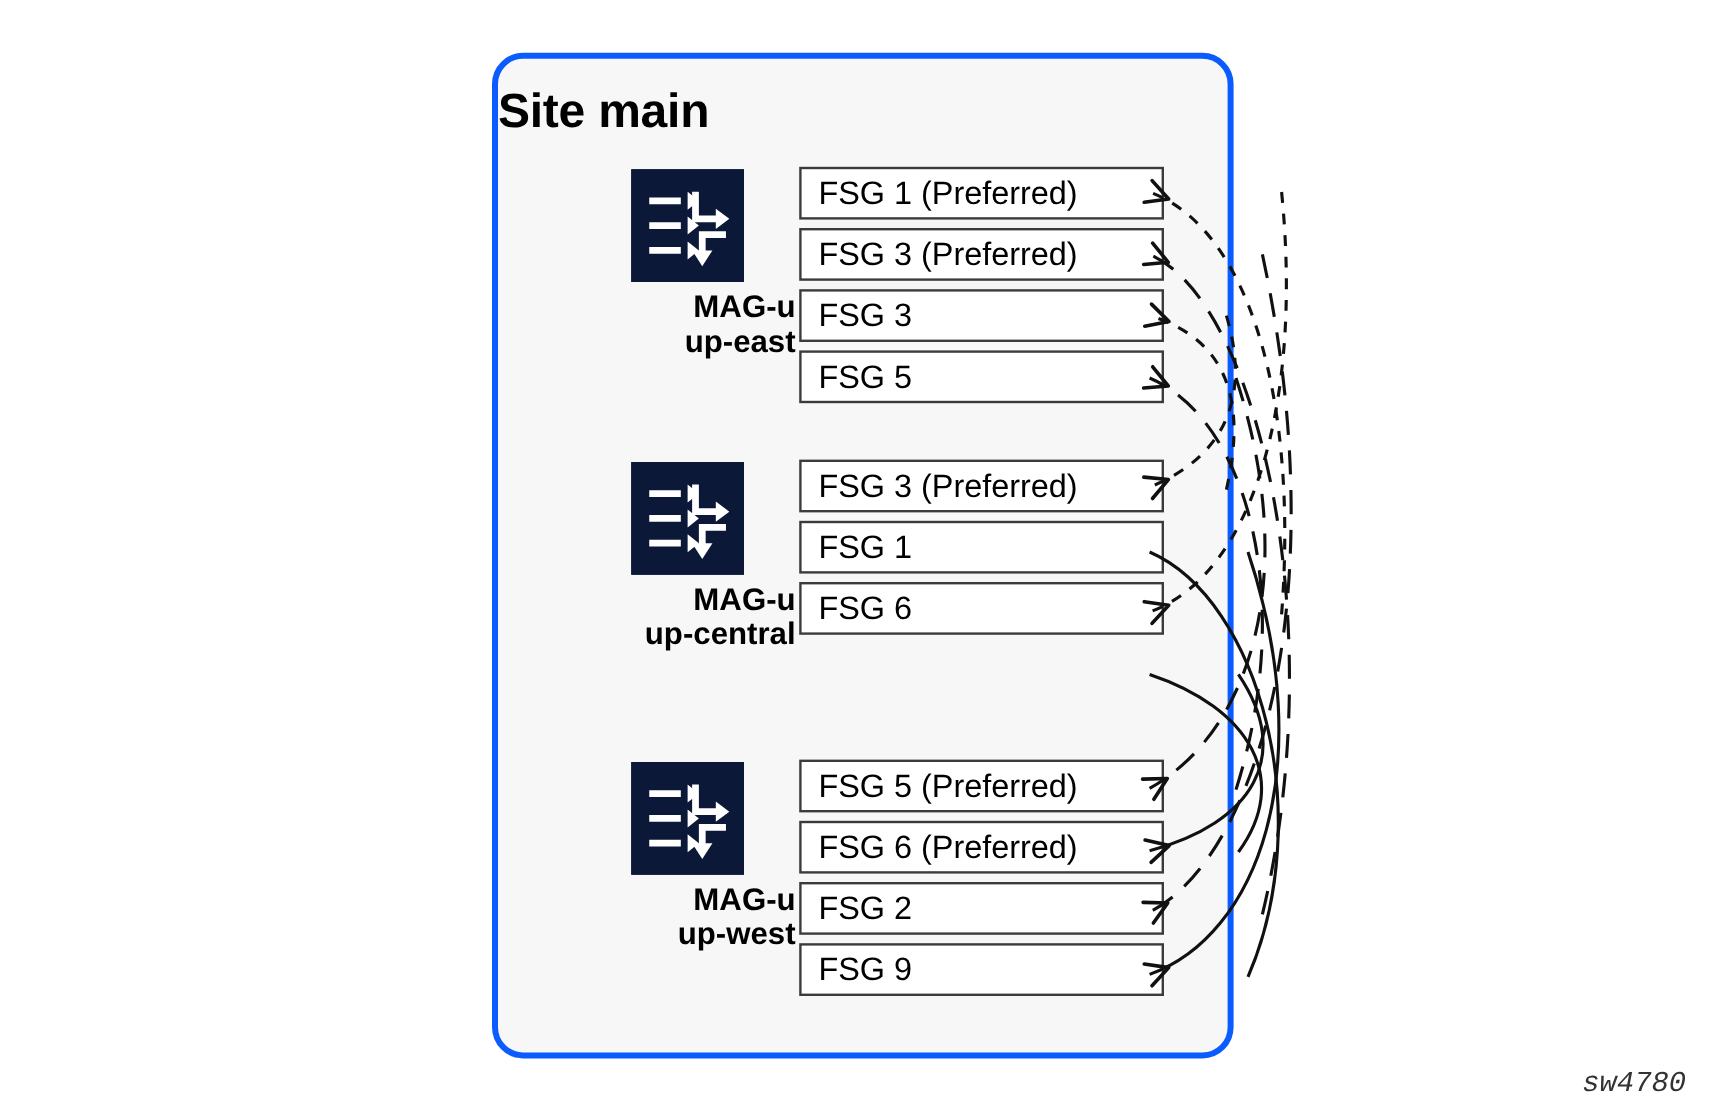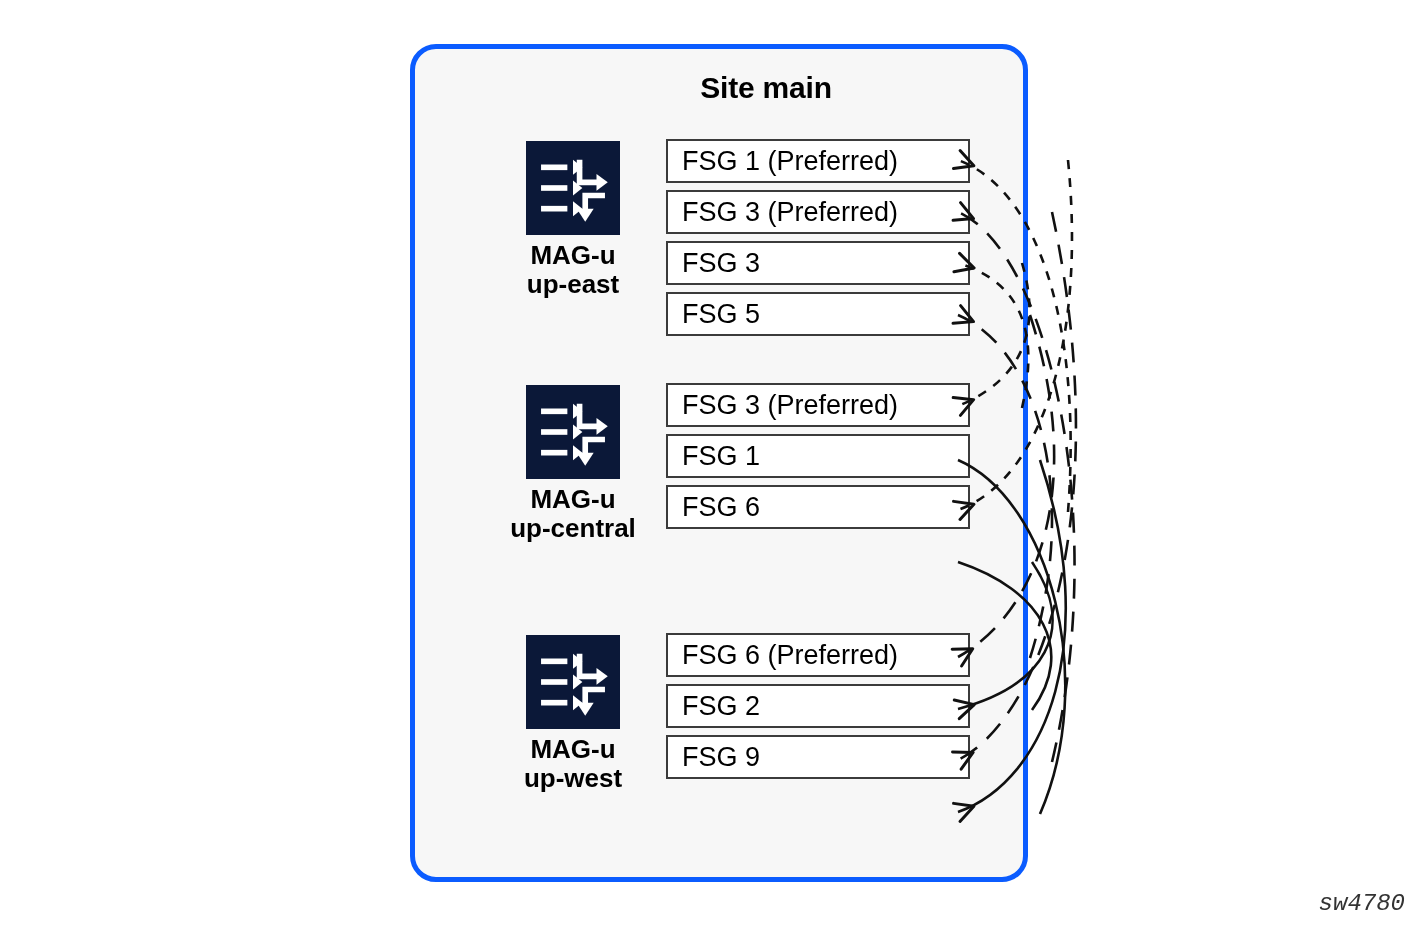--- a/index.html
+++ b/index.html
@@ -26,46 +26,45 @@
     background: #f7f7f7;
     border: 5px solid #0B5CFF;
     border-radius: 26px;
   }
 
   #site-title {
     position: absolute;
     left: 0;
     top: 22px;
     width: 100%;
-    text-align: center;
-    font-size: 30px;
+    text-align: left;
+    font-size: 40px;
     font-weight: bold;
     color: #000000;
     letter-spacing: -0.2px;
-    padding-left: 47px;
   }
 
   
   .node-group {
     position: absolute;
     left: 0;
     width: 100%;
     height: 216px;
   }
   #group-east    { top: 92px;  }
   #group-central { top: 336px; }
   #group-west    { top: 586px; }
 
   
   .device {
     position: absolute;
     left: 68px;
     top: 0px;
     width: 180px;
-    text-align: center;
+    text-align: right;
   }
   .device-icon {
     width: 94px;
     height: 94px;
     margin: 0 auto;
     background: #0B1838;
     display: block;
   }
   .device-label {
     margin-top: 6px;
@@ -202,20 +201,21 @@
           <polygon points="50,42 50,58 60,50"></polygon>
           <polygon points="50,64 50,80 60,72"></polygon>
           <polygon points="75,35 75,53 87,44"></polygon>
           <polygon points="54,72 72,72 63,86"></polygon>
         </g>
       </svg>
       <div class="device-label">MAG-u
 up-west</div>
     </div>
     <div class="fsg-list">
+      <div class="fsg-box">FSG 5 (Preferred)</div>
       <div class="fsg-box">FSG 6 (Preferred)</div>
       <div class="fsg-box">FSG 2</div>
       <div class="fsg-box">FSG 9</div>
     </div>
   </div>
 
 </div>
 
 <svg id="connectors" viewBox="0 0 1427 931">
   <defs>

